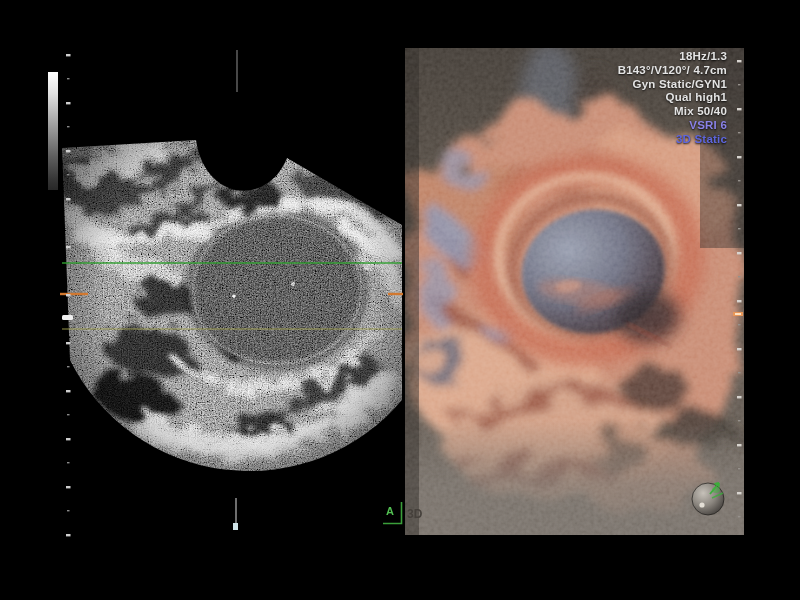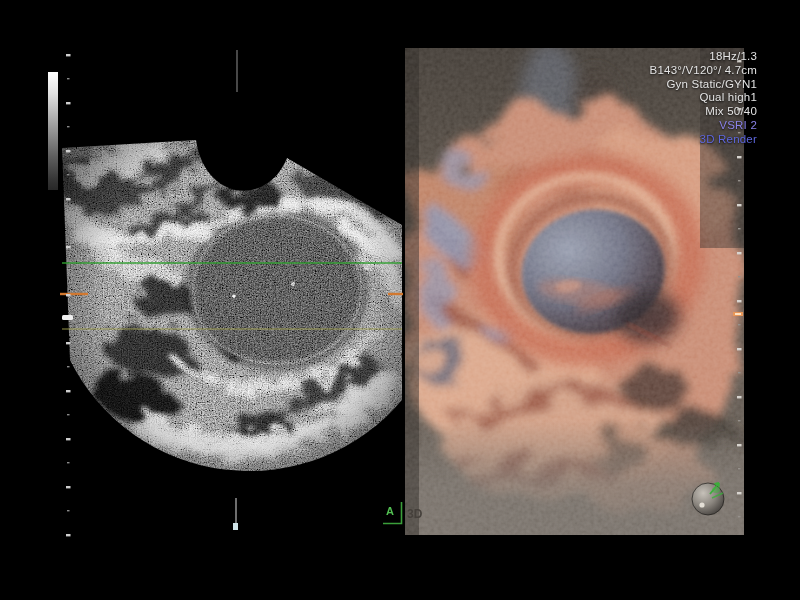--- a/index.html
+++ b/index.html
@@ -1,22 +1,22 @@
 <!DOCTYPE html>
 <html><head>
 <meta charset="utf-8">
 <style>
   html,body{margin:0;padding:0;background:#000;}
   .screen{position:relative;width:800px;height:600px;background:#000;overflow:hidden;
           font-family:"Liberation Sans",sans-serif;}
   svg{position:absolute;left:0;top:0;}
   .ovl{mix-blend-mode:overlay;}
   .sft{mix-blend-mode:soft-light;}
-  .hud{position:absolute;top:50px;right:43px;text-align:right;
-       font-size:11.5px;font-weight:normal;line-height:13.8px;color:#e4e4e4;
+  .hud{position:absolute;top:50px;right:73px;text-align:right;
+       font-size:11.5px;font-weight:bold;line-height:13.8px;color:#e4e4e4;
        letter-spacing:.2px;text-shadow:0 1px 2px rgba(0,0,0,.9);}
   .hud .vsri{color:#8a82e8;}
   .hud .mode{color:#5d66dd;}
   .label-a{position:absolute;left:386px;top:505px;font-size:11px;font-weight:bold;
            color:#52c052;text-shadow:0 0 2px #000;}
   .label-3d{position:absolute;left:407px;top:507px;font-size:12px;font-weight:bold;
             color:#443f3a;opacity:.95;}
 </style>
 </head>
 <body>
@@ -250,20 +250,20 @@
     </g>
   </g>
 </svg>
 
 <div class="hud">
   <div>18Hz/1.3</div>
   <div>B143°/V120°/ 4.7cm</div>
   <div>Gyn Static/GYN1</div>
   <div>Qual high1</div>
   <div>Mix 50/40</div>
-  <div class="vsri">VSRI 2</div>
-  <div class="mode">3D Render</div>
+  <div class="vsri">VSRI 6</div>
+  <div class="mode">3D Static</div>
 </div>
 
 <div class="label-a">A</div>
 <div class="label-3d">3D</div>
 
 </div>
 
 </body></html>

